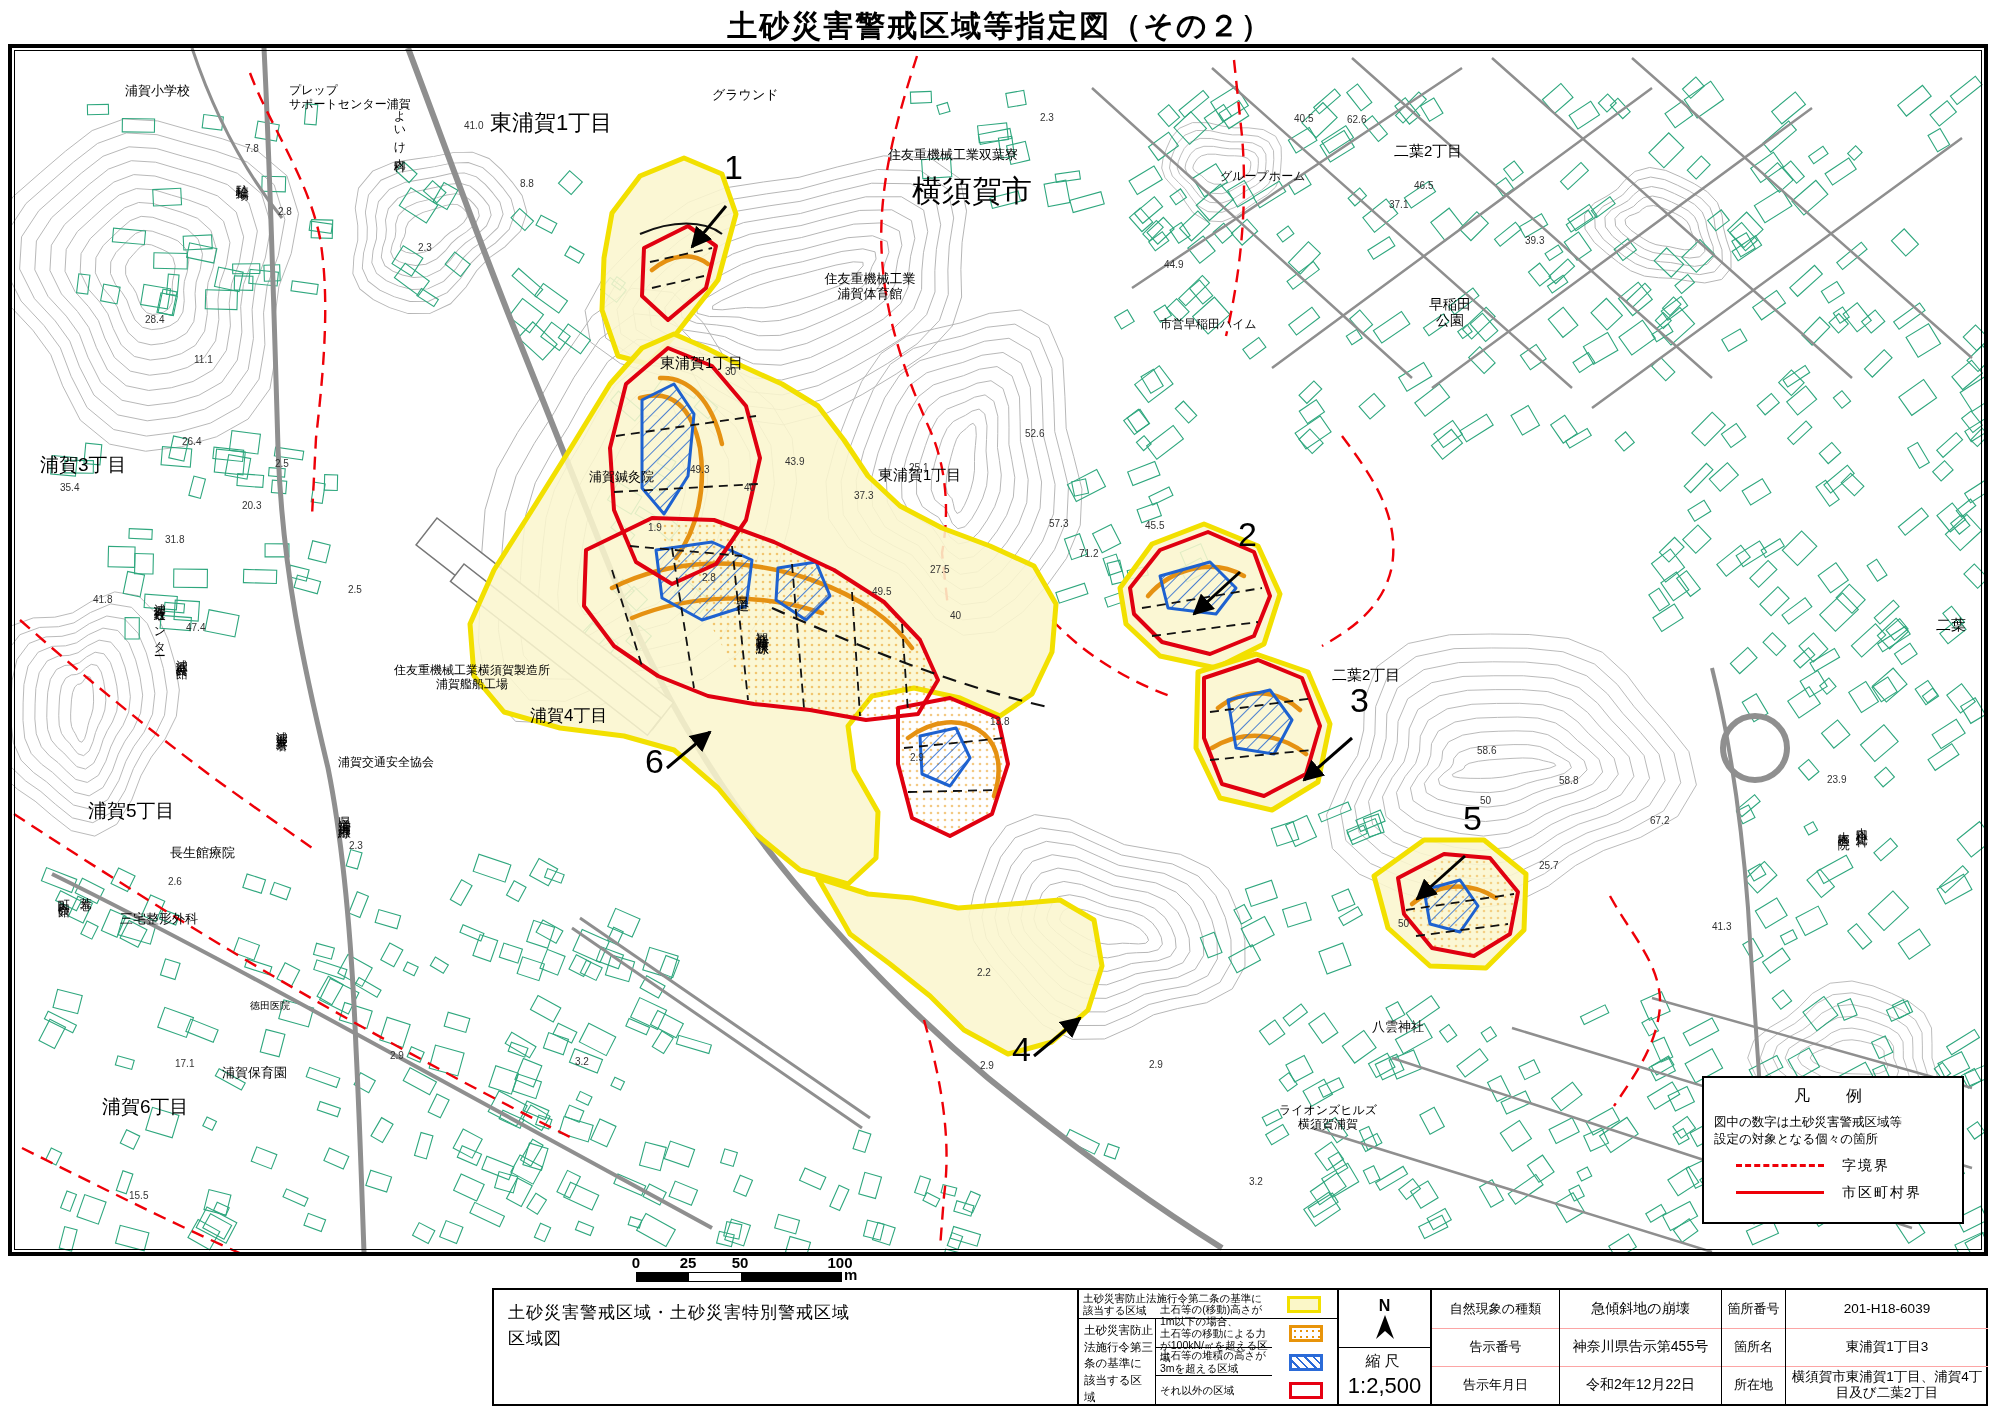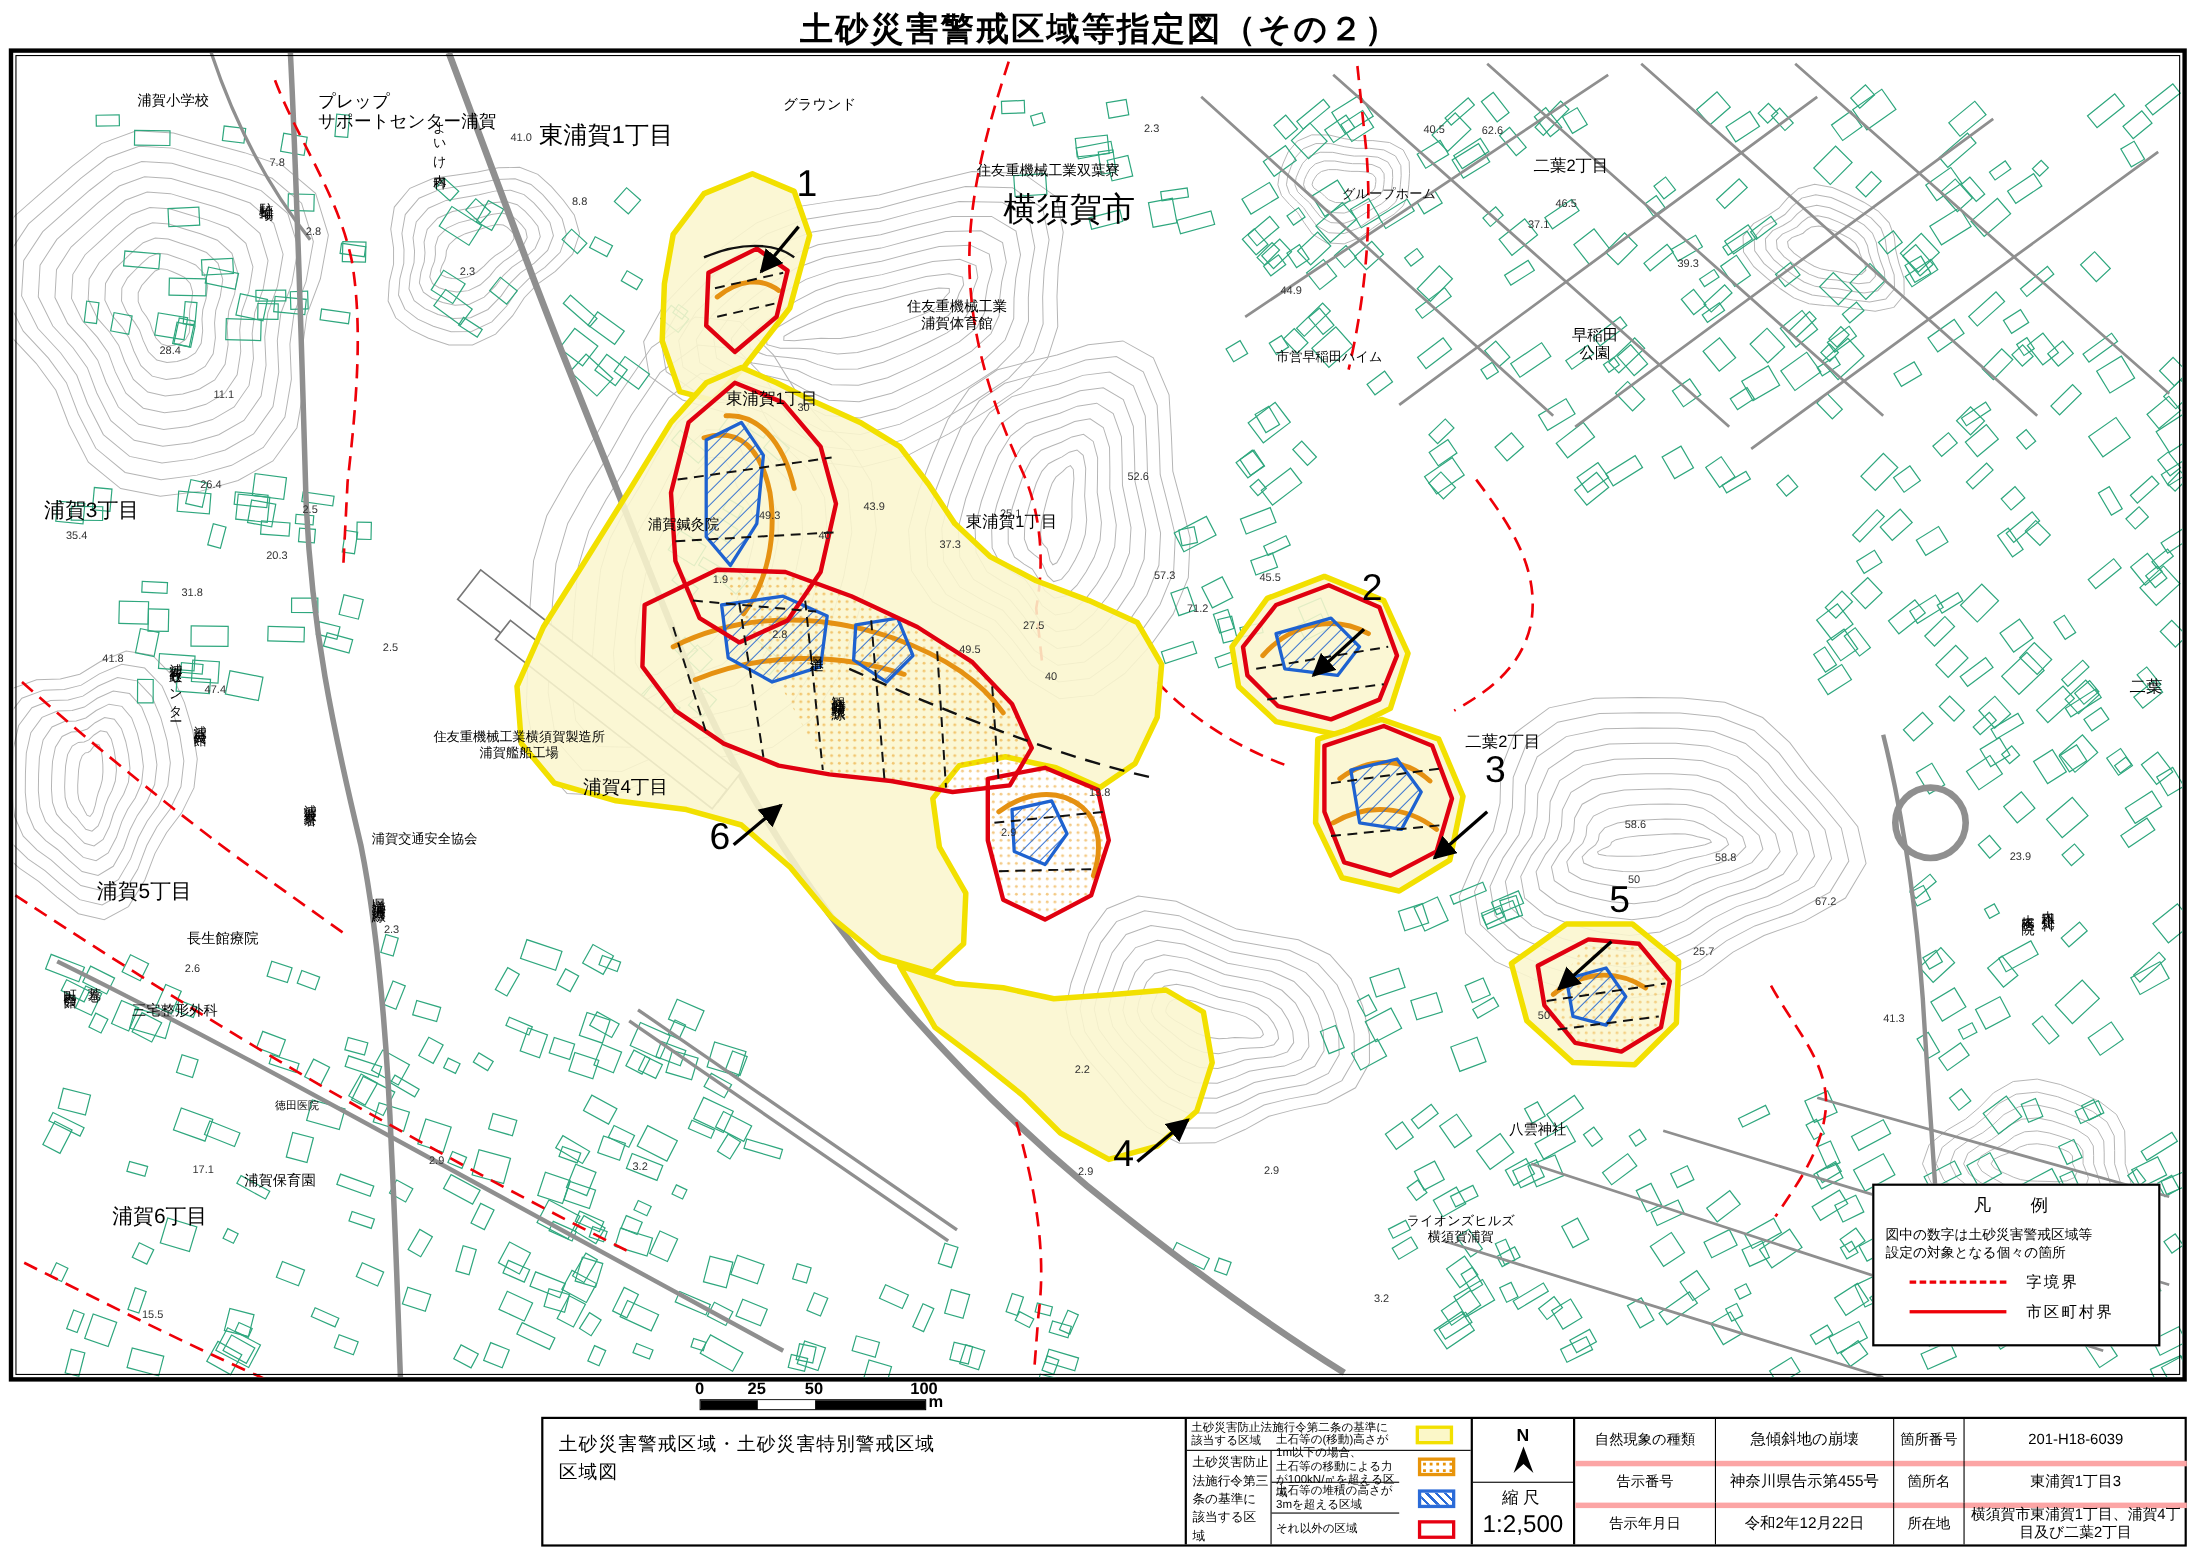--- a/index.html
+++ b/index.html
@@ -68,21 +68,21 @@
   .sw-red{border:3px solid #e60012;background:#fff;}
   .cellC{left:843px;top:0;width:93px;height:100%;border-left:2px solid #000;}
   .c-top{position:absolute;top:0;left:0;width:100%;height:57px;border-bottom:1px solid #000;
          display:flex;flex-direction:column;align-items:center;justify-content:center;}
   .c-top .n{font-size:16px;font-weight:bold;line-height:1;}
   .c-bot{position:absolute;bottom:0;left:0;width:100%;height:57px;display:flex;flex-direction:column;
          align-items:center;justify-content:center;}
   .c-bot .sl{font-size:15px;letter-spacing:4px;}
   .c-bot .sv{font-size:22px;margin-top:2px;}
   .cellD{left:936px;top:0;width:558px;height:100%;border-left:2px solid #000;}
-  .d-row{position:absolute;left:0;width:100%;height:38px;border-bottom:5px solid #fca5a5;display:flex;}
+  .d-row{position:absolute;left:0;width:100%;height:38px;border-bottom:1px solid #fca5a5;display:flex;}
   .d-row.last{border-bottom:none;}
   .d-c{box-sizing:border-box;display:flex;align-items:center;justify-content:center;text-align:center;}
   .d-l1{width:128px;font-size:13px;line-height:1.15;border-right:1px solid #000;}
   .d-v1{width:162px;font-size:14px;border-right:1px solid #000;}
   .d-l2{width:64px;font-size:13px;border-right:1px solid #000;}
   .d-v2{flex:1;font-size:13.5px;line-height:1.2;padding:0 2px;}
 </style>
 </head>
 <body>
 
@@ -974,21 +974,21 @@
     <div class="inner-line"></div>
 
     <div id="labels-layer">
         <div class="marker-num" style="left: 712px; top: 100px;">1</div>
         <div class="marker-num" style="left: 1226px; top: 467px;">2</div>
         <div class="marker-num" style="left: 1338px; top: 633px;">3</div>
         <div class="marker-num" style="left: 1000px; top: 982px;">4</div>
         <div class="marker-num" style="left: 1451px; top: 751px;">5</div>
         <div class="marker-num" style="left: 633px; top: 694px;">6</div>
         <div class="map-label" style="left: 113px; top: 36px; font-size: 13px;">浦賀小学校</div>
-        <div class="map-label" style="left: 277px; top: 36px; font-size: 16px;">
+        <div class="map-label" style="left: 277px; top: 36px; font-size: 12px;">
           <div>プレップ</div>
           <div>サポートセンター浦賀</div>
         </div>
         <div class="map-label vert" style="left: 222px; top: 126px; font-size: 13px;">駐輪場</div>
         <div class="map-label vert" style="left: 380px; top: 54px; font-size: 12px;">よいけ内科</div>
         <div class="map-label" style="left: 700px; top: 40px; font-size: 13px;">グラウンド</div>
         <div class="map-label" style="left: 478px; top: 62px; font-size: 22px;">東浦賀1丁目</div>
         <div class="map-label" style="left: 876px; top: 100px; font-size: 13px;">住友重機械工業双葉寮</div>
         <div class="map-label" style="left: 900px; top: 126px; font-size: 30px;">横須賀市</div>
         <div class="map-label ctr" style="left: 858px; top: 224px; font-size: 13px;">

